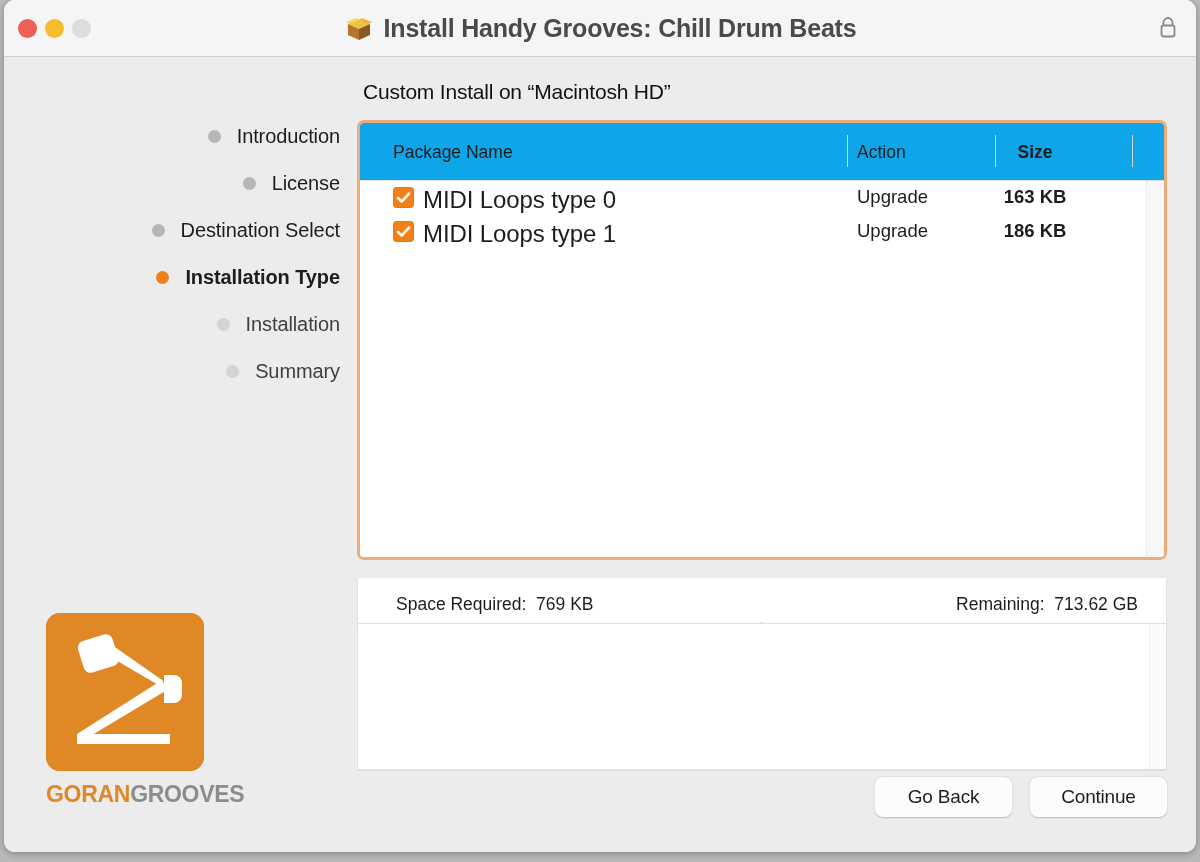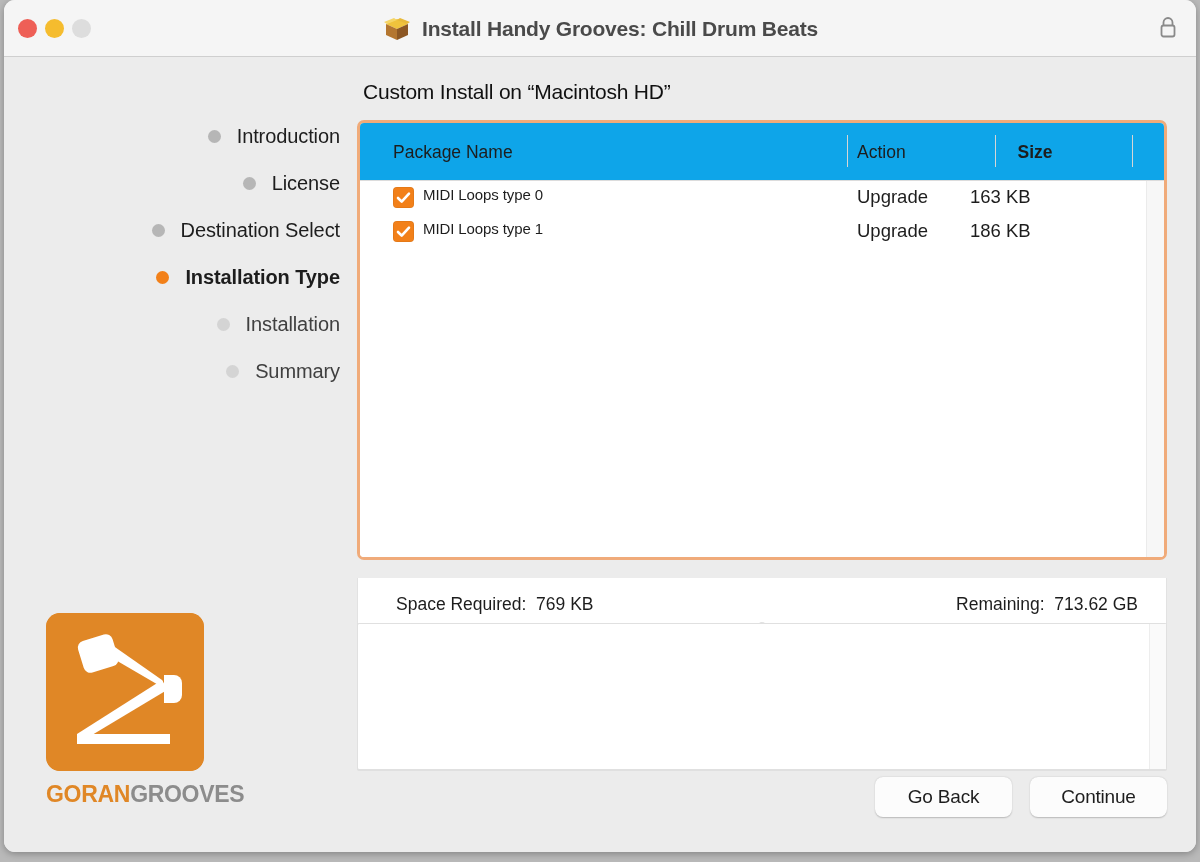--- a/index.html
+++ b/index.html
@@ -59,21 +59,21 @@
     top: 0;
     width: 100%;
     height: 57px;
     display: flex;
     align-items: center;
     justify-content: center;
     gap: 10px;
   }
   .pkg-icon { width: 30px; height: 28px; display:block; }
   .title-text {
-    font-size: 21px;
+    font-size: 25px;
     font-weight: bold;
     color: #4a4a4a;
     letter-spacing: -0.2px;
     white-space: nowrap;
   }
   .lock-icon {
     position: absolute;
     right: 18px;
     top: 15px;
     width: 20px;
@@ -225,40 +225,41 @@
     height: 21px;
     border-radius: 4px;
     background: #f28019;
     box-shadow: 0 0 0 0.5px rgba(0,0,0,0.10) inset;
   }
   .cb svg { display: block; }
   .cell-name {
     position: absolute;
     left: 63px;
     top: 5px;
-    font-size: 15px;
+    font-size: 24px;
     color: #1d1d1d;
     letter-spacing: -0.1px;
     text-align: right;
   }
   .cell-action {
     position: absolute;
     left: 497px;
     top: 5px;
     font-size: 18.5px;
     color: #1d1d1d;
   }
   .cell-size {
     position: absolute;
     left: 610px;
     top: 5px;
     width: 130px;
-    text-align: left;
+    text-align: center;
     font-size: 18.5px;
     color: #1d1d1d;
+    font-weight: bold;
   }
   .vscroll-gutter {
     position: absolute;
     right: 0;
     top: 0;
     width: 18px;
     height: 100%;
     background: #f7f7f7;
     border-left: 1px solid #ebebeb;
     box-sizing: border-box;

